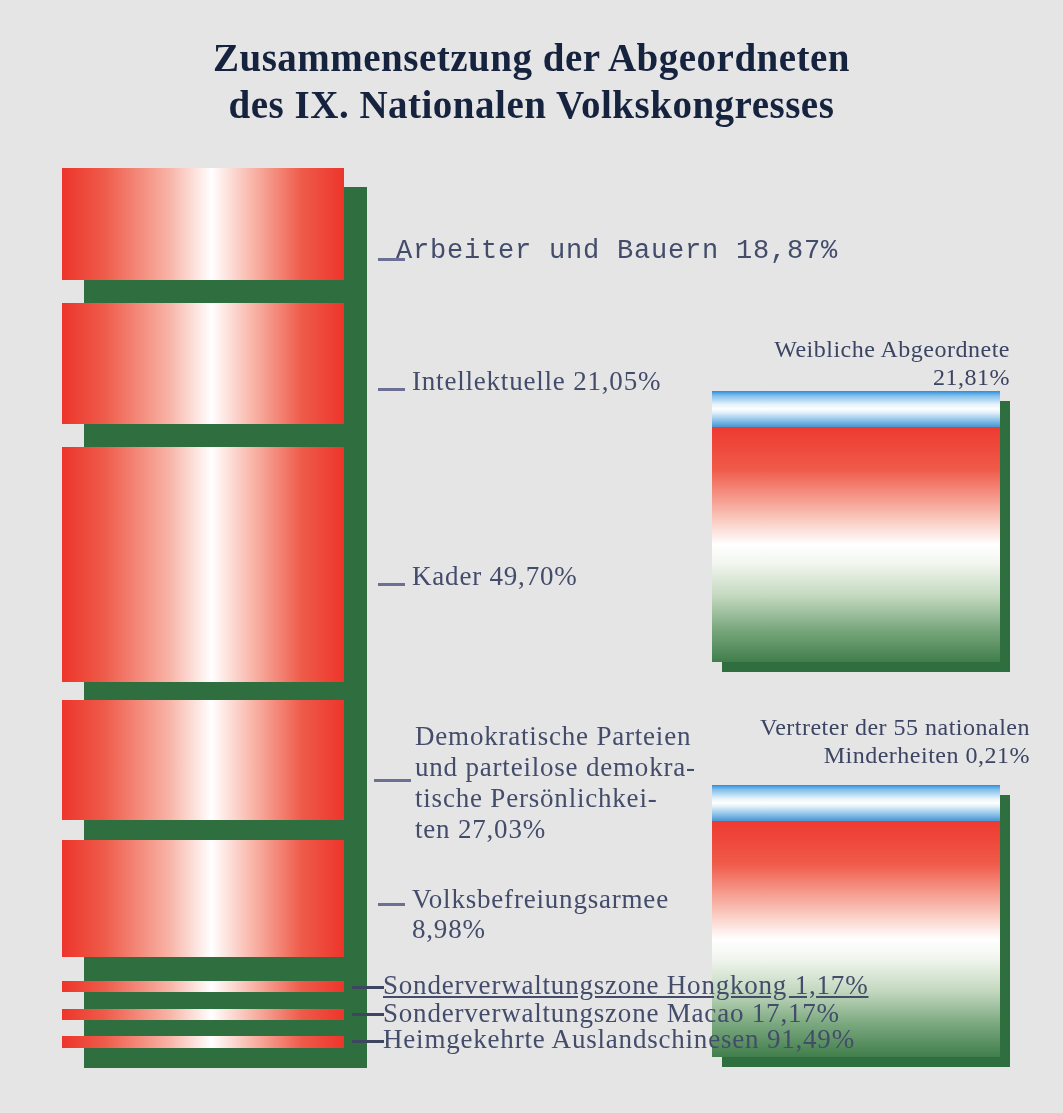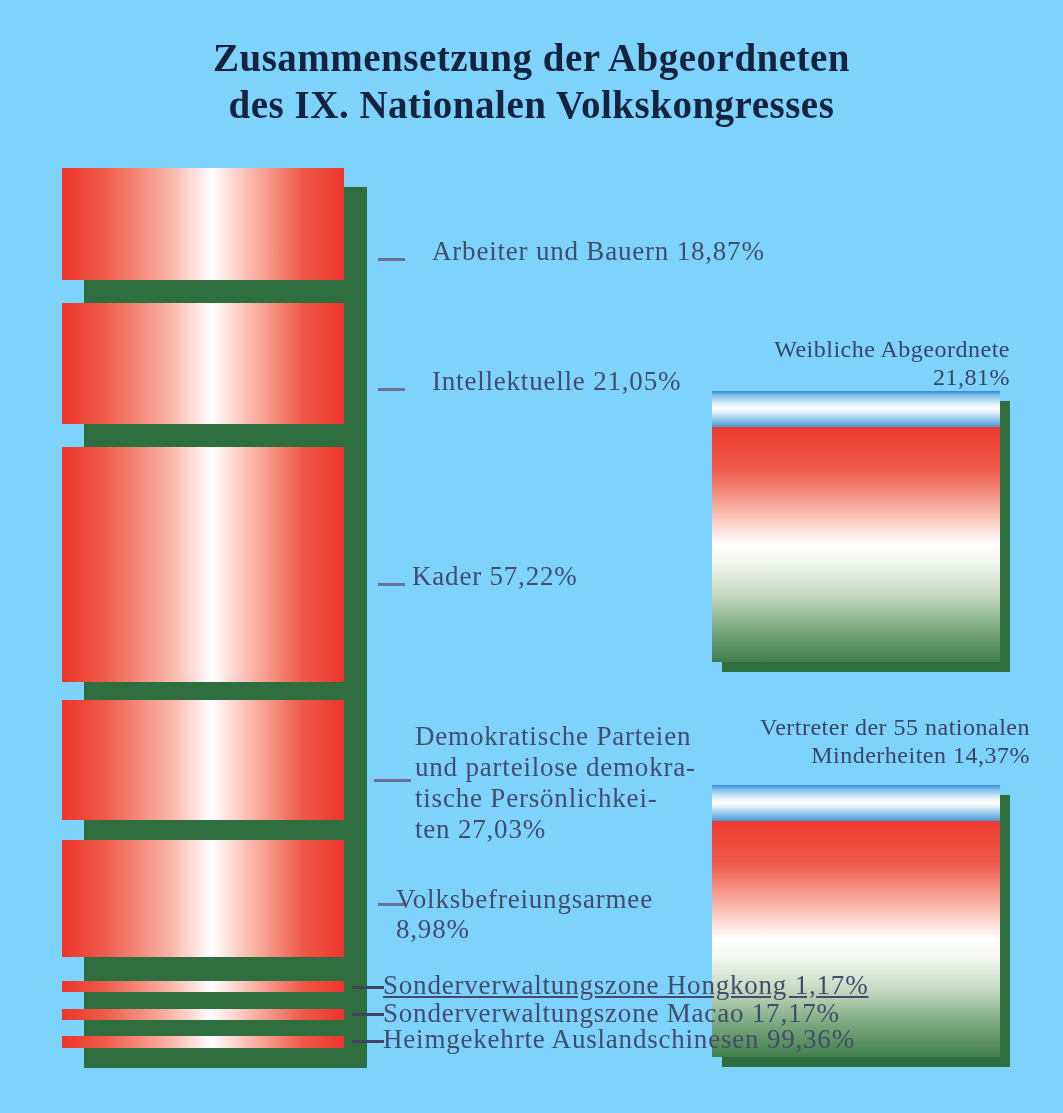--- a/index.html
+++ b/index.html
@@ -1,19 +1,19 @@
 <!DOCTYPE html>
 <html><head>
 <meta charset="utf-8">
 <style>
   html,body{margin:0;padding:0;}
   .page{
     position:relative;
     width:1063px;height:1113px;
-    background:#7dd3fc;
+    background:#e5e5e5;
     overflow:hidden;
     font-family:"Liberation Serif", serif;
   }
   .main-title{
     position:absolute;top:34px;left:0;width:1063px;
     text-align:center;
     font-size:39px;font-weight:bold;line-height:47px;
     letter-spacing:0.5px;
     color:#16233e;
     white-space:pre-line;
@@ -36,25 +36,25 @@
     letter-spacing:0.8px;
     white-space:pre-line;
     z-index:6;
   }
   .dash{
     position:absolute;height:3px;background:#6d6f94;z-index:6;
   }
   .tick{
     position:absolute;height:3px;background:#3d4560;z-index:6;
   }
-  .lbl-1{left:432px;top:236px;}
-  .lbl-2{left:432px;top:366px;}
+  .lbl-1{left:396px;top:236px;font-family:Liberation Mono, monospace;}
+  .lbl-2{left:412px;top:366px;}
   .lbl-3{left:412px;top:561px;}
   .lbl-4{left:415px;top:721px;line-height:31px;width:310px;}
-  .lbl-5{left:396px;top:884px;}
+  .lbl-5{left:412px;top:884px;}
   .lbl-6{left:383px;top:971px;line-height:28px;text-decoration:underline;}
   .lbl-7{left:383px;top:999px;line-height:28px;}
   .lbl-8{left:383px;top:1025px;line-height:28px;}
   .dash-1{left:378px;top:258px;width:27px;}
   .dash-2{left:378px;top:388px;width:27px;}
   .dash-3{left:378px;top:583px;width:27px;}
   .dash-4{left:374px;top:779px;width:37px;}
   .dash-5{left:378px;top:903px;width:27px;}
   .tick-6{left:352px;top:986px;width:32px;}
   .tick-7{left:352px;top:1013px;width:32px;}
@@ -108,53 +108,53 @@
         <div class="bar" style="top: 1036px; height: 12px;"></div>
       </div>
 
     <div class="dash dash-1"></div>
     <div class="lbl lbl-1">Arbeiter und Bauern 18,87%</div>
 
     <div class="dash dash-2"></div>
     <div class="lbl lbl-2">Intellektuelle 21,05%</div>
 
     <div class="dash dash-3"></div>
-    <div class="lbl lbl-3">Kader 57,22%</div>
+    <div class="lbl lbl-3">Kader 49,70%</div>
 
     <div class="dash dash-4"></div>
     <div class="lbl lbl-4">Demokratische Parteien
 und parteilose demokra-
 tische Persönlichkei-
 ten 27,03%</div>
 
     <div class="dash dash-5"></div>
     <div class="lbl lbl-5">Volksbefreiungsarmee
 8,98%</div>
 
     <div class="tick tick-6"></div>
     <div class="lbl lbl-6">Sonderverwaltungszone Hongkong 1,17%</div>
 
     <div class="tick tick-7"></div>
     <div class="lbl lbl-7">Sonderverwaltungszone Macao 17,17%</div>
 
     <div class="tick tick-8"></div>
-    <div class="lbl lbl-8">Heimgekehrte Auslandschinesen 99,36%</div>
+    <div class="lbl lbl-8">Heimgekehrte Auslandschinesen 91,49%</div>
   </div>
 
   <div>
     <div class="side-title side-title-women">Weibliche Abgeordnete
 21,81%</div>
     <div class="flag-box flag-box-women">
       <div class="blue-band"></div>
       <div class="flag-body"></div>
     </div>
   </div>
 
   <div>
     <div class="side-title side-title-minorities">Vertreter der 55 nationalen
-Minderheiten 14,37%</div>
+Minderheiten 0,21%</div>
     <div class="flag-box flag-box-minorities">
       <div class="blue-band"></div>
       <div class="flag-body"></div>
     </div>
   </div>
 
 </div>
 
 </body></html>

